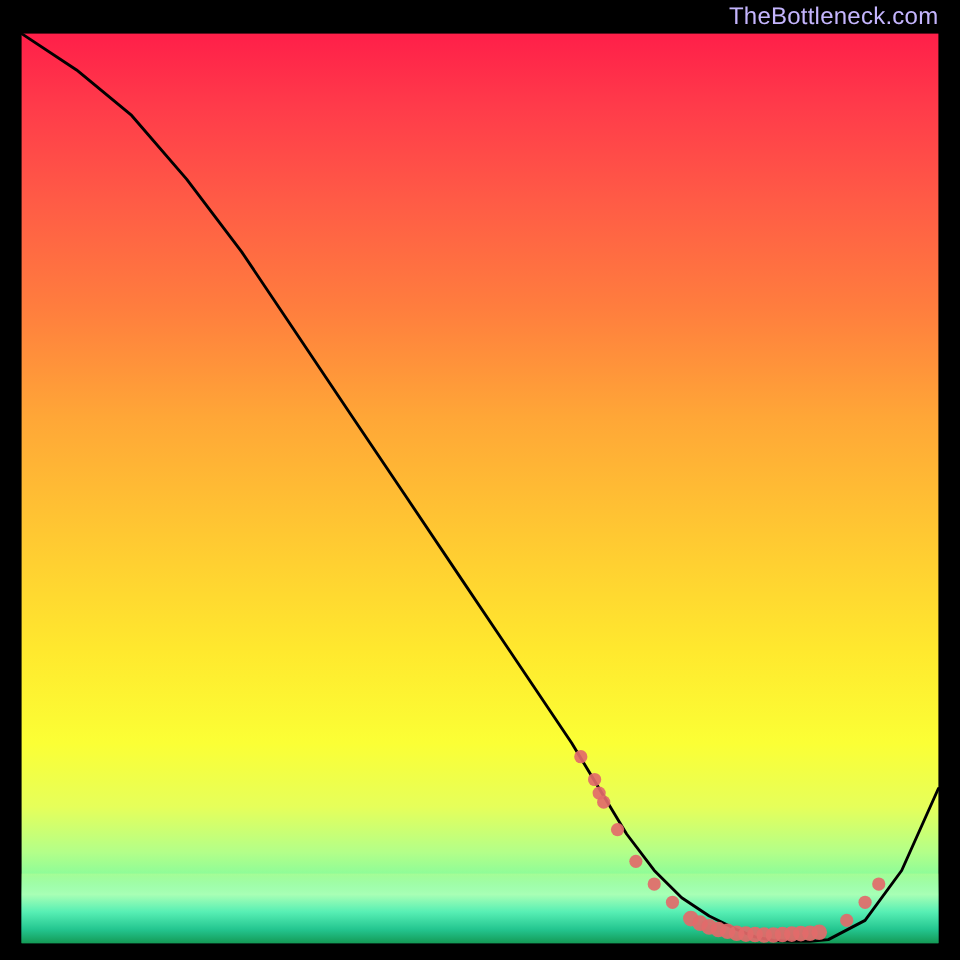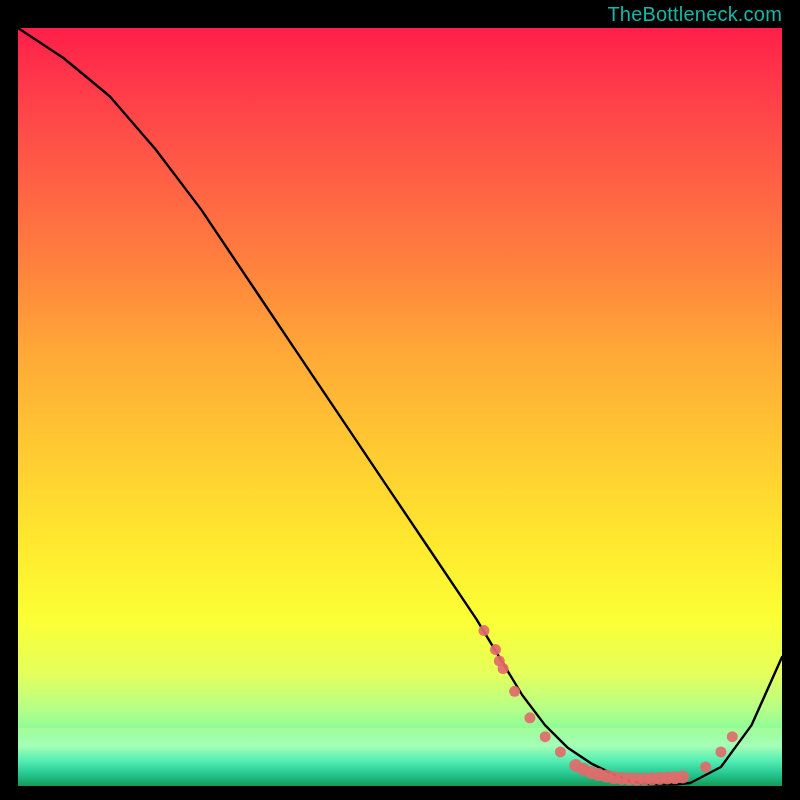--- a/index.html
+++ b/index.html
@@ -57,21 +57,21 @@
     width: 764px;
     height: 758px;
     overflow: visible;
   }
   .watermark {
     position: absolute;
     top: 3px;
     right: 18px;
     font-family: Arial, Helvetica, sans-serif;
     font-size: 20px;
-    color: #14b8a6;
+    color: #c4b5fd;
     letter-spacing: 0.2px;
   }
 </style>
 </head>
 <body>
 
 <div class="frame">
 
   <div class="watermark">TheBottleneck.com</div>
 

